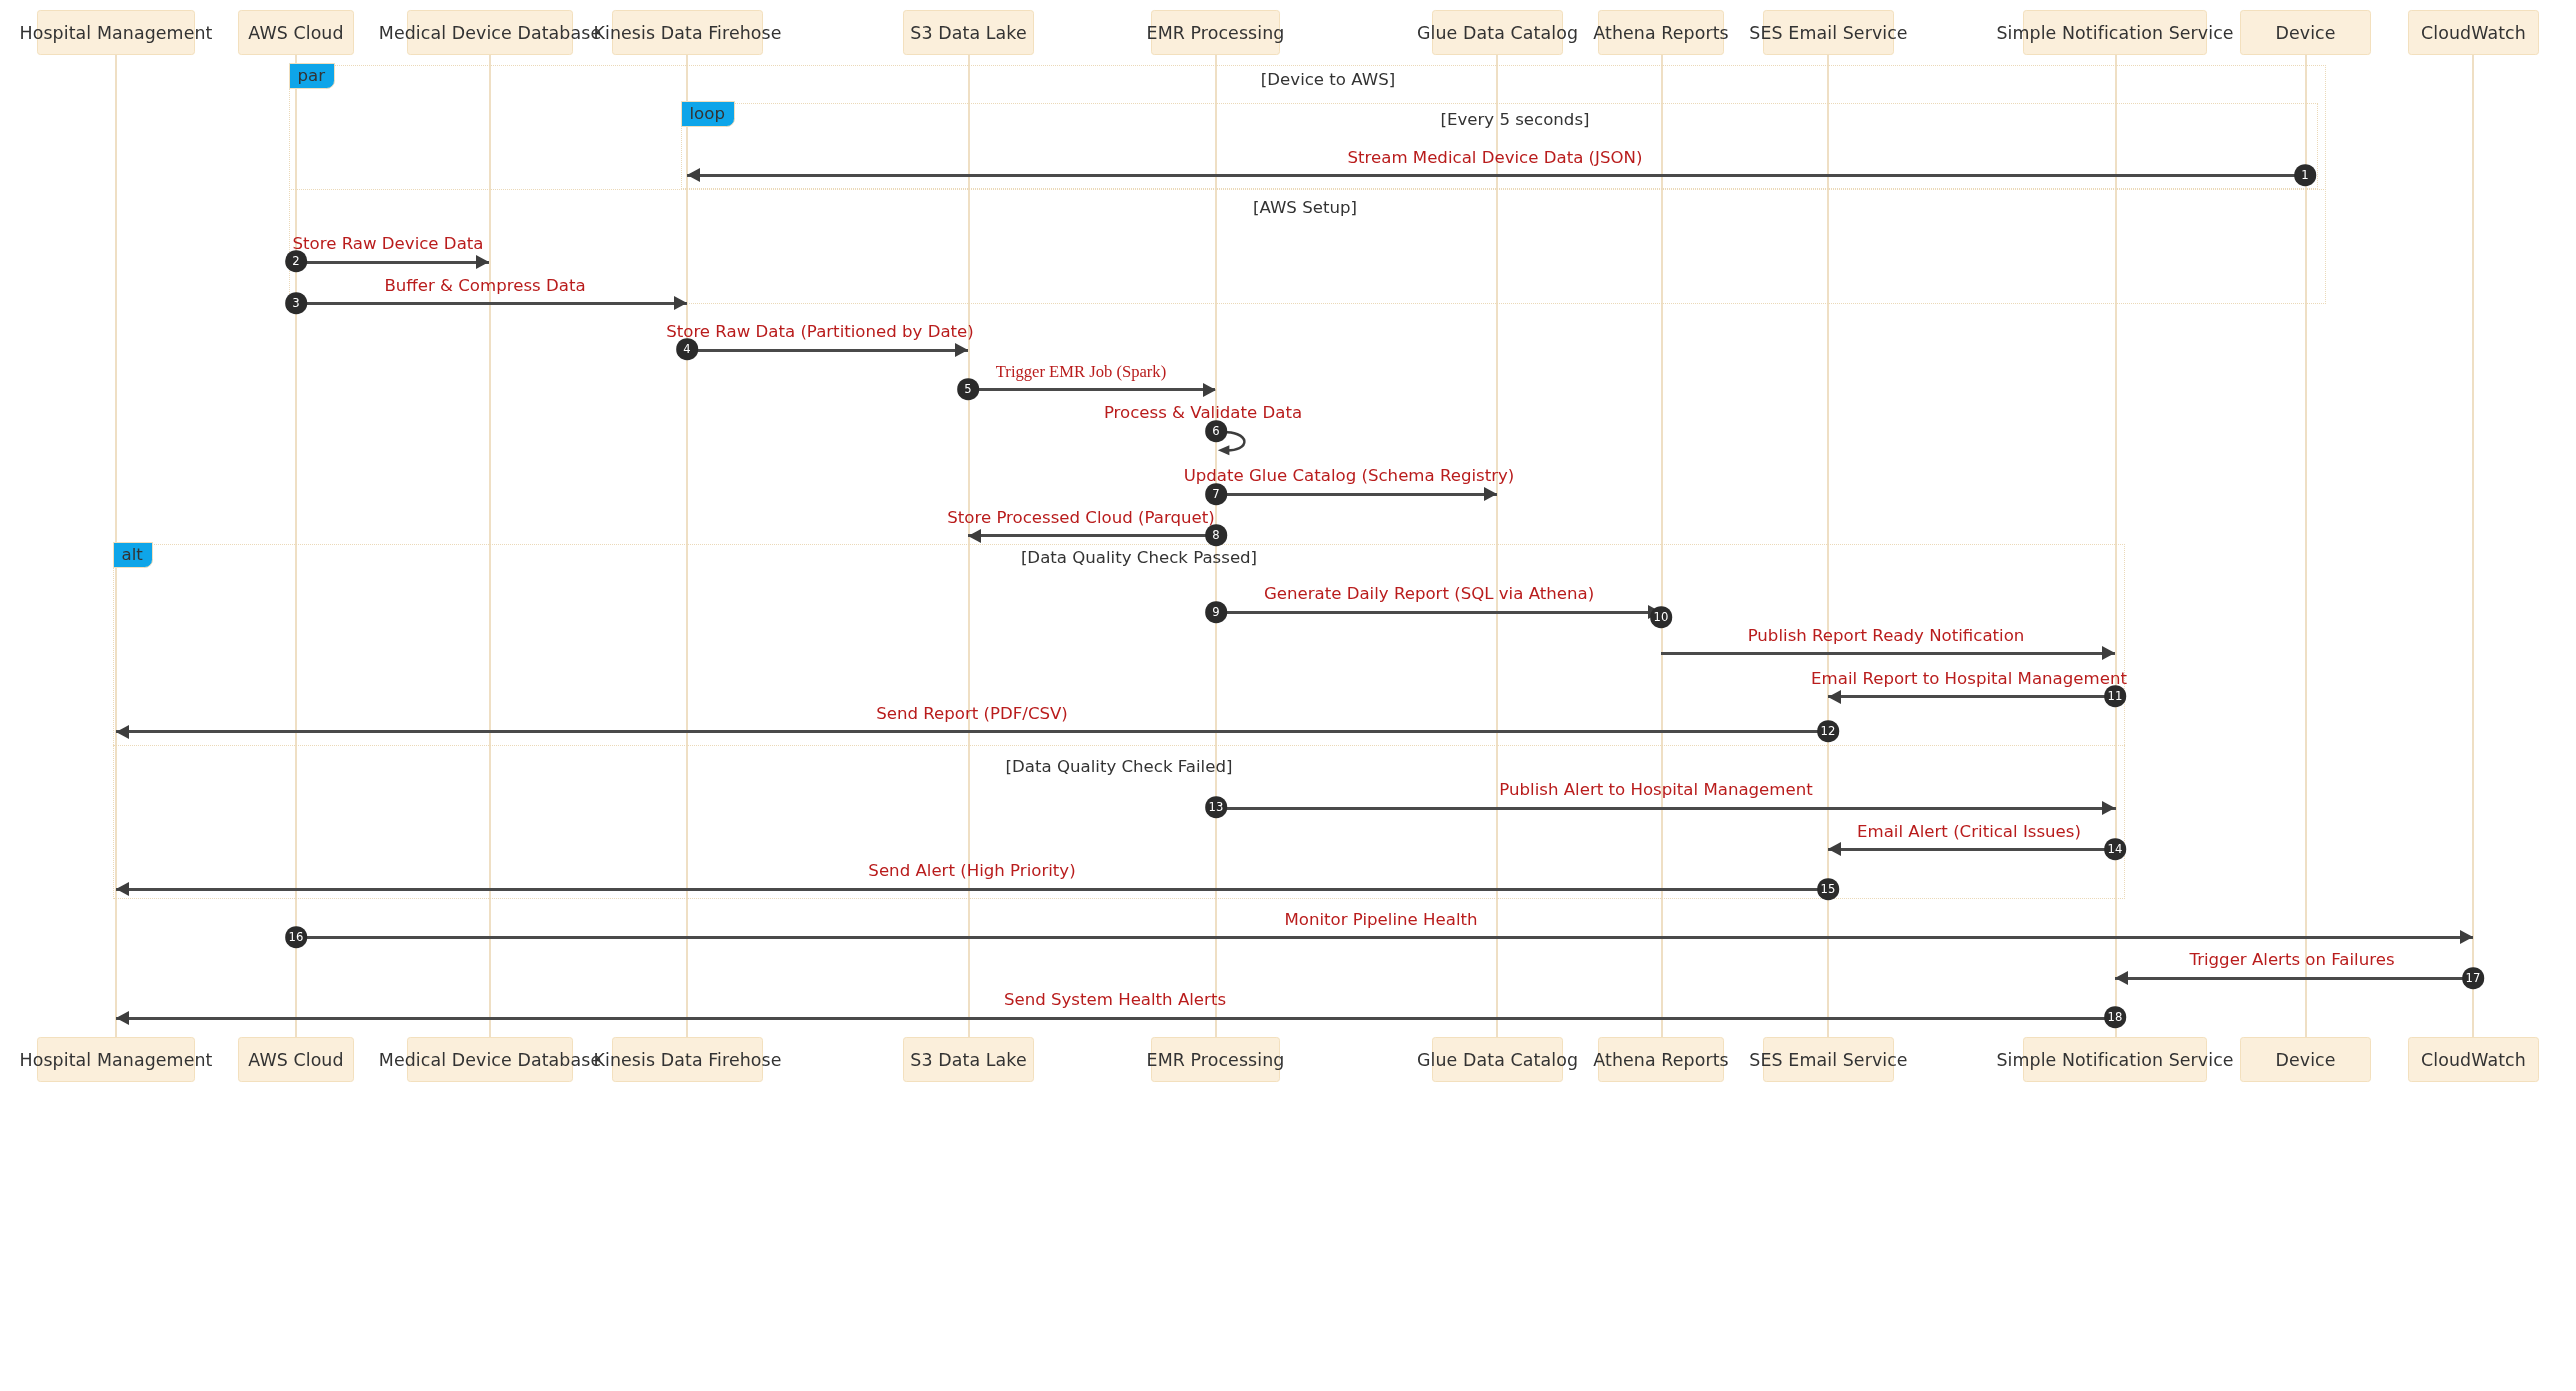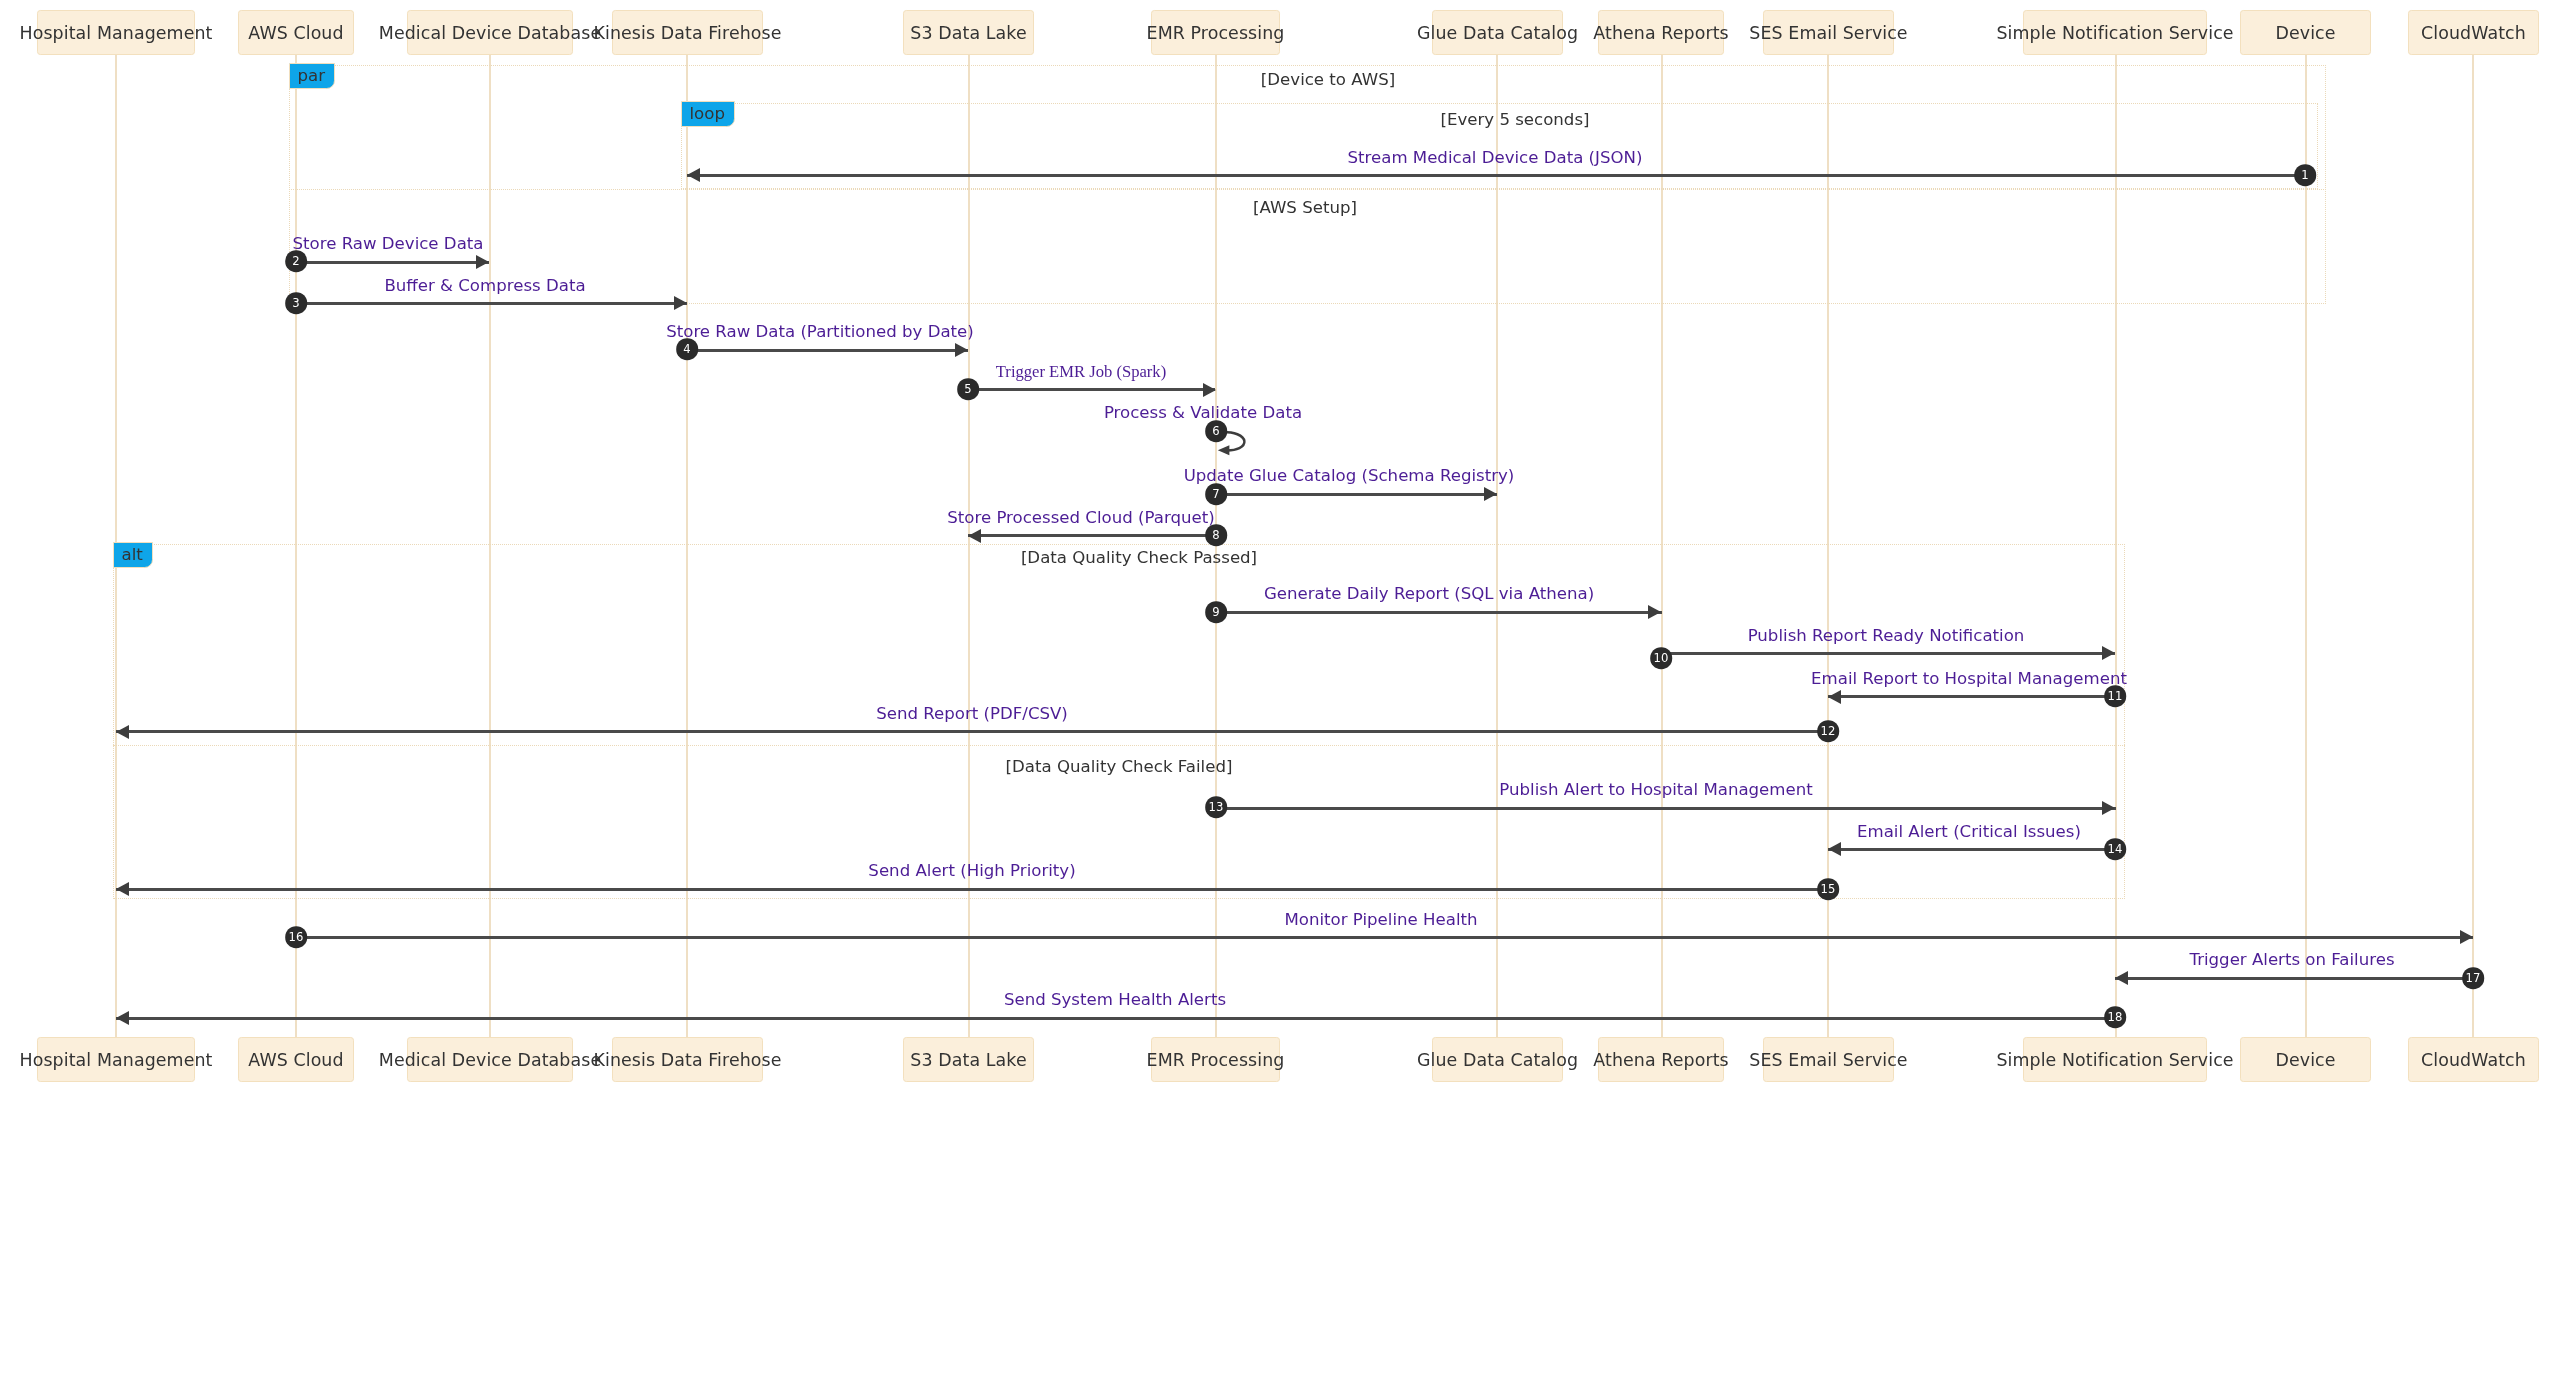--- a/index.html
+++ b/index.html
@@ -26,21 +26,21 @@
   .cond{
     position:absolute;color:#333;font-size:16.6px;white-space:nowrap;
     transform:translateX(-50%);
   }
 
   .msg{position:absolute;height:2.5px;background:#4a4a4a;}
   .arrowhead{position:absolute;width:0;height:0;}
   .arrow-r{border-top:7.5px solid transparent;border-bottom:7.5px solid transparent;border-left:13.3px solid #3d3d3d;}
   .arrow-l{border-top:7.5px solid transparent;border-bottom:7.5px solid transparent;border-right:13.3px solid #3d3d3d;}
   .msg-label{
-    position:absolute;color:#4c1d95;font-size:16.6px;white-space:nowrap;
+    position:absolute;color:#b91c1c;font-size:16.6px;white-space:nowrap;
     transform:translateX(-50%);
   }
   .seqnum{
     position:absolute;width:21.6px;height:21.6px;border-radius:50%;
     background:#2b2b2b;color:#fff;font-size:11.6px;
     display:flex;align-items:center;justify-content:center;
     transform:translate(-50%,-50%);
   }
   .selfloop{position:absolute;}
 </style>
@@ -132,21 +132,21 @@
       <div class="arrowhead arrow-l" style="left: 968px; top: 529px;"></div>
       <div class="msg-label" style="left: 1081px; top: 508px;">Store Processed Cloud (Parquet)</div>
       <div class="seqnum" style="left: 1216px; top: 535px;">8</div>
       <div class="msg" style="left: 1216px; top: 611px; width: 446px;"></div>
       <div class="arrowhead arrow-r" style="left: 1648px; top: 605px;"></div>
       <div class="msg-label" style="left: 1429px; top: 584px;">Generate Daily Report (SQL via Athena)</div>
       <div class="seqnum" style="left: 1216px; top: 612px;">9</div>
       <div class="msg" style="left: 1661px; top: 652px; width: 454px;"></div>
       <div class="arrowhead arrow-r" style="left: 2102px; top: 646px;"></div>
       <div class="msg-label" style="left: 1886px; top: 626px;">Publish Report Ready Notification</div>
-      <div class="seqnum" style="left: 1661px; top: 658px;">10</div>
+      <div class="seqnum" style="left: 1661px; top: 617px;">10</div>
       <div class="msg" style="left: 1828px; top: 695px; width: 287px;"></div>
       <div class="arrowhead arrow-l" style="left: 1828px; top: 690px;"></div>
       <div class="msg-label" style="left: 1969px; top: 669px;">Email Report to Hospital Management</div>
       <div class="seqnum" style="left: 2115px; top: 696px;">11</div>
       <div class="msg" style="left: 116px; top: 730px; width: 1712px;"></div>
       <div class="arrowhead arrow-l" style="left: 116px; top: 725px;"></div>
       <div class="msg-label" style="left: 972px; top: 704px;">Send Report (PDF/CSV)</div>
       <div class="seqnum" style="left: 1828px; top: 731px;">12</div>
       <div class="msg" style="left: 1216px; top: 807px; width: 900px;"></div>
       <div class="arrowhead arrow-r" style="left: 2102px; top: 801px;"></div>

